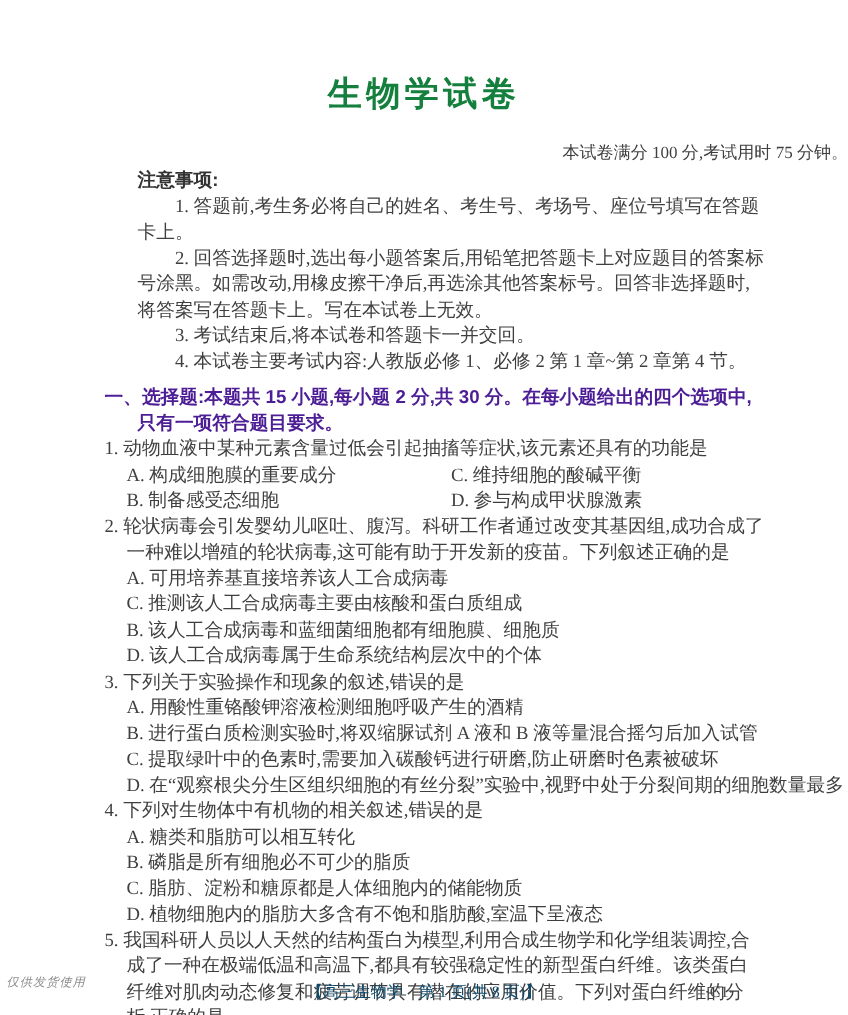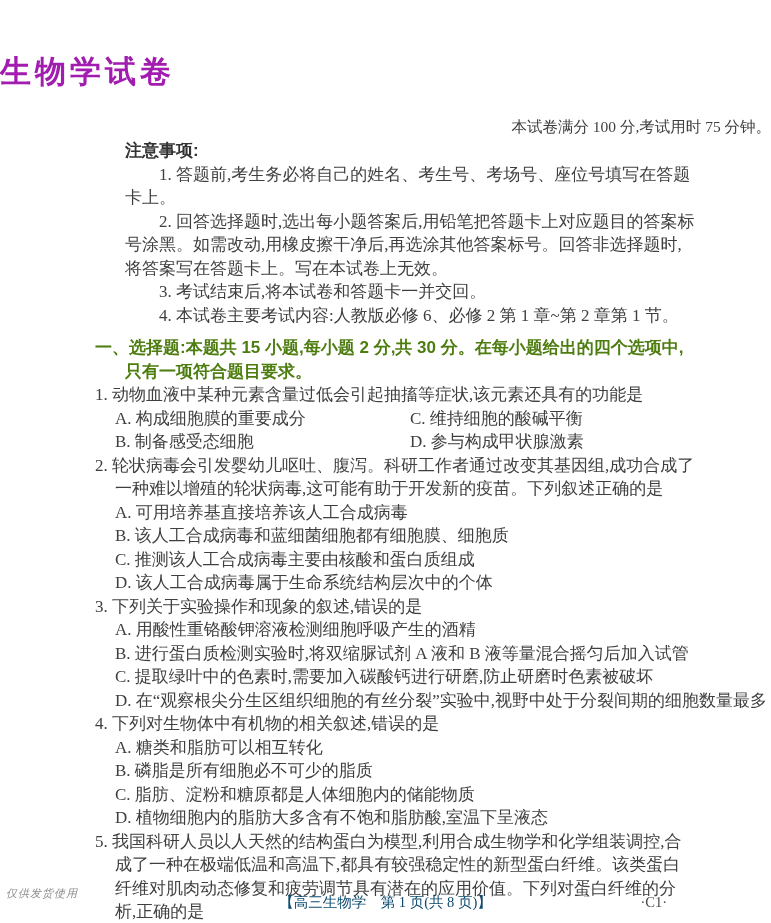--- a/index.html
+++ b/index.html
@@ -7,26 +7,27 @@
     position:relative;
     width:771px; height:923px;
     background:#ffffff;
     font-family:"Liberation Serif", serif;
     color:#3f3f3f;
     font-size:17px;
     line-height:23.5px;
     overflow:hidden;
   }
   .title {
-    padding-top:52px;
+    padding-top:65px;
+    text-align:center;
     font-family:"Liberation Sans", sans-serif;
     font-size:31px;
     font-weight:bold;
     letter-spacing:4px;
-    color:#a21caf;
+    color:#15803d;
     line-height:40px;
   }
   .subtitle {
     margin-top:23px;
     text-align:right;
     font-size:15.5px;
     line-height:24px;
     color:#3f3f3f;
   }
   .content { padding:0 74px 0 95px; }
@@ -39,21 +40,21 @@
   .notice-item {
     margin-left:30px;
     text-indent:2em;
   }
   .section-heading {
     margin-top:9px;
     padding-left:30px;
     text-indent:-30px;
     font-family:"Liberation Sans", sans-serif;
     font-weight:bold;
-    color:#4d7c0f;
+    color:#4c1d95;
   }
   .stem { padding-left:20px; text-indent:-20px; }
   .opts { margin-left:20px; }
   .opts.two-col {
     display:grid;
     grid-template-columns:295px auto;
   }
   .opt { white-space:nowrap; }
   .footer-center {
     position:absolute;
@@ -94,40 +95,40 @@
   <div class="title">生物学试卷</div>
 
   <div class="subtitle">本试卷满分 100 分,考试用时 75 分钟。</div>
 
   <div class="content">
 
     <div class="notice-heading">注意事项:</div>
     <div class="notice-item">1. 答题前,考生务必将自己的姓名、考生号、考场号、座位号填写在答题卡上。</div>
     <div class="notice-item">2. 回答选择题时,选出每小题答案后,用铅笔把答题卡上对应题目的答案标号涂黑。如需改动,用橡皮擦干净后,再选涂其他答案标号。回答非选择题时,将答案写在答题卡上。写在本试卷上无效。</div>
     <div class="notice-item">3. 考试结束后,将本试卷和答题卡一并交回。</div>
-    <div class="notice-item">4. 本试卷主要考试内容:人教版必修 6、必修 2 第 1 章~第 2 章第 1 节。</div>
+    <div class="notice-item">4. 本试卷主要考试内容:人教版必修 1、必修 2 第 1 章~第 2 章第 4 节。</div>
 
     <div class="section-heading">一、选择题:本题共 15 小题,每小题 2 分,共 30 分。在每小题给出的四个选项中,只有一项符合题目要求。</div>
 
     <div class="question">
       <div class="stem">1. 动物血液中某种元素含量过低会引起抽搐等症状,该元素还具有的功能是</div>
       <div class="opts two-col">
         <div class="opt">A. 构成细胞膜的重要成分</div>
         <div class="opt">C. 维持细胞的酸碱平衡</div>
         <div class="opt">B. 制备感受态细胞</div>
         <div class="opt">D. 参与构成甲状腺激素</div>
       </div>
     </div>
 
     <div class="question">
       <div class="stem">2. 轮状病毒会引发婴幼儿呕吐、腹泻。科研工作者通过改变其基因组,成功合成了一种难以增殖的轮状病毒,这可能有助于开发新的疫苗。下列叙述正确的是</div>
       <div class="opts">
         <div class="opt">A. 可用培养基直接培养该人工合成病毒</div>
+        <div class="opt">C. 推测该人工合成病毒主要由核酸和蛋白质组成</div>
         <div class="opt">B. 该人工合成病毒和蓝细菌细胞都有细胞膜、细胞质</div>
-        <div class="opt">C. 推测该人工合成病毒主要由核酸和蛋白质组成</div>
         <div class="opt">D. 该人工合成病毒属于生命系统结构层次中的个体</div>
       </div>
     </div>
 
     <div class="question">
       <div class="stem">3. 下列关于实验操作和现象的叙述,错误的是</div>
       <div class="opts">
         <div class="opt">A. 用酸性重铬酸钾溶液检测细胞呼吸产生的酒精</div>
         <div class="opt">B. 进行蛋白质检测实验时,将双缩脲试剂 A 液和 B 液等量混合摇匀后加入试管</div>
         <div class="opt">C. 提取绿叶中的色素时,需要加入碳酸钙进行研磨,防止研磨时色素被破坏</div>

